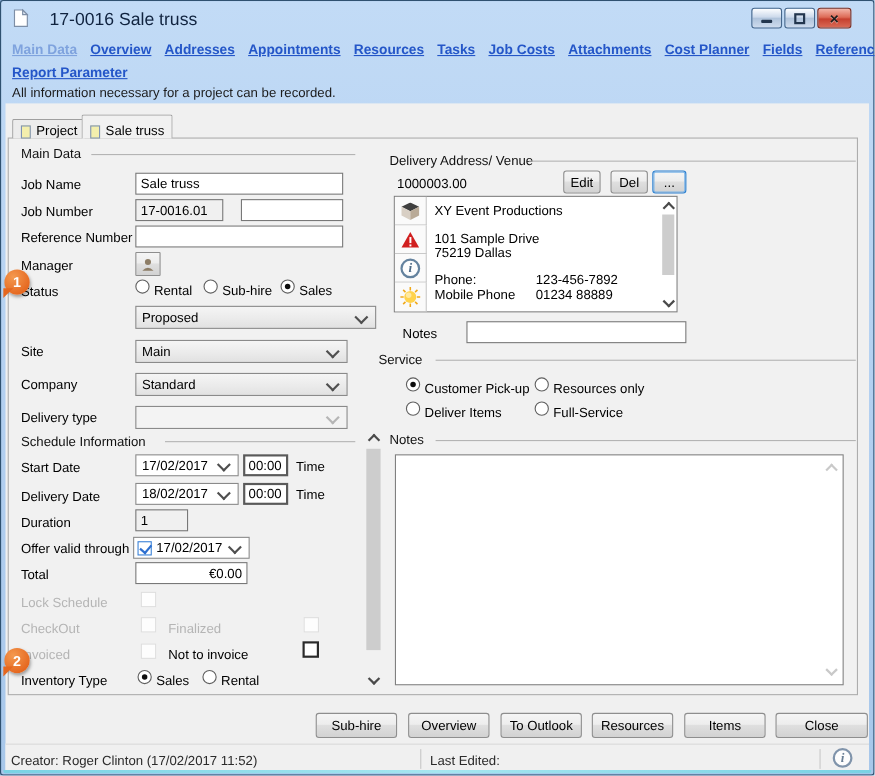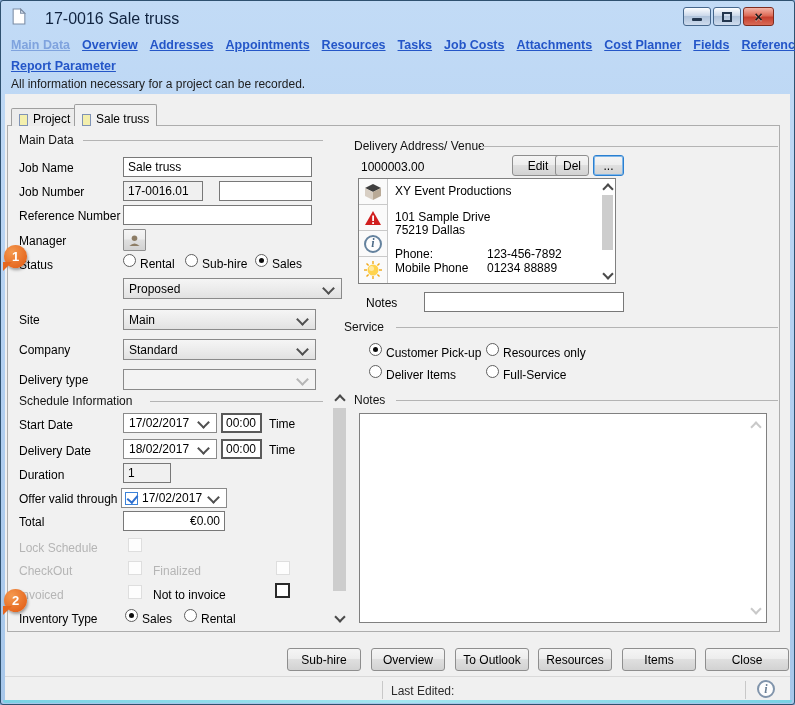--- a/index.html
+++ b/index.html
@@ -243,21 +243,21 @@
   <div style="position:absolute;left:330px;top:390px;width:17px;height:237px">
     <span class="chev up" style="left:1px;top:0"></span>
     <div class="thumb" style="left:2px;top:17px;width:13px;height:183px"></div>
     <span class="chev down" style="left:1px;top:220px"></span>
   </div>
 
   <span class="lbl ghead" style="left:353px;top:138px">Delivery Address/ Venue</span>
   <div class="gline" style="left:480px;top:145px;width:297px"></div>
 
   <span class="lbl" style="left:360px;top:159px">1000003.00</span>
-  <div class="btn" style="left:511px;top:154px;width:52px;height:21px">Edit</div>
+  <div class="btn" style="left:511px;top:154px;width:34px;height:21px">Edit</div>
   <div class="btn" style="left:554px;top:154px;width:34px;height:21px">Del</div>
   <div class="btn focus" style="left:592px;top:154px;width:31px;height:21px">...</div>
 
   <div id="addrbox">
     <div class="icocell" style="top:0">
       <svg width="18" height="16" viewBox="0 0 18 16">
         <path d="M9 0 L17 4 L9 8 L1 4 Z" fill="#3f3f3f"></path>
         <path d="M1 4 L9 8 L9 16 L1 12 Z" fill="#d8cfc4"></path>
         <path d="M17 4 L9 8 L9 16 L17 12 Z" fill="#b9aa97"></path>
       </svg>
@@ -324,20 +324,21 @@
   </div>
 
   <div class="btn" style="left:286px;top:647px;width:74px;height:23px">Sub-hire</div>
   <div class="btn" style="left:370px;top:647px;width:74px;height:23px">Overview</div>
   <div class="btn" style="left:454px;top:647px;width:74px;height:23px">To Outlook</div>
   <div class="btn" style="left:537px;top:647px;width:74px;height:23px">Resources</div>
   <div class="btn" style="left:621px;top:647px;width:74px;height:23px">Items</div>
   <div class="btn" style="left:704px;top:647px;width:84px;height:23px">Close</div>
 
   <div id="statusbar">
+    <span class="statustext" style="left:5px">Creator: Roger Clinton (17/02/2017 11:52)</span>
     <div class="vsep" style="left:377px"></div>
     <span class="statustext" style="left:386px">Last Edited:</span>
     <div class="vsep" style="left:740px"></div>
     <span class="info-badge" style="left:752px;top:3px;color:#6a7f95;border-color:#8094ab">i</span>
   </div>
 
   <div id="frame-bottom-glow"></div>
 
   <div class="badge" style="left:3px;top:244px">1</div>
   <div class="badge" style="left:3px;top:588px">2</div>

